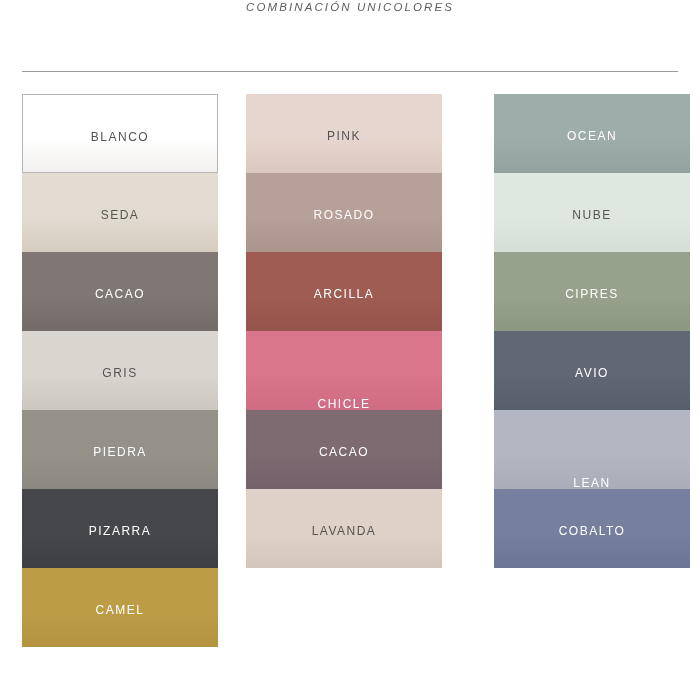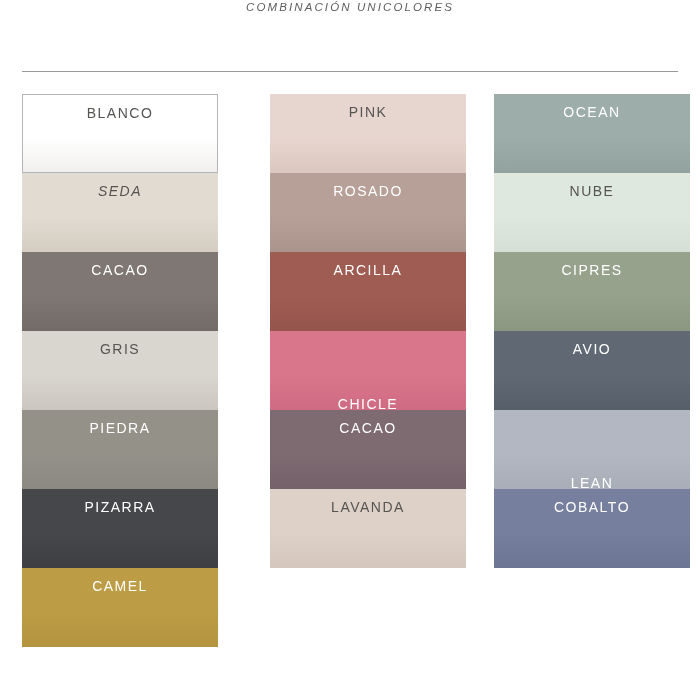--- a/index.html
+++ b/index.html
@@ -53,38 +53,38 @@
     left: 0;
     top: 94px;
     width: 700px;
   }
   .column {
     position: absolute;
     top: 0;
     width: 196px;
   }
   .col-1 { left: 22px; }
-  .col-2 { left: 270px; }
+  .col-2 { left: 246px; }
   .col-3 { left: 494px; }
 
   .swatch {
     position: relative;
     width: 100%;
     height: 79px;
     box-sizing: border-box;
     display: flex;
     align-items: flex-start;
     justify-content: center;
   }
   .swatch.bordered {
     border: 1px solid #b5b5b5;
   }
   .swatch-label {
-    margin-top: 12px;
-    font-size: 14px;
+    margin-top: 36px;
+    font-size: 12px;
     letter-spacing: 1.5px;
     line-height: 12px;
     white-space: nowrap;
     font-weight: 400;
     user-select: none;
   }
   .label-dark { color: #565451; }
   .label-light { color: #ffffff; }
 </style>
 </head>
@@ -95,21 +95,21 @@
   <div class="header">
     <div class="header-title">COMBINACIÓN UNICOLORES</div>
   </div>
   <div class="header-rule"></div>
 
   <div class="palette">
     <div class="column col-1">
         <div class="swatch bordered" style="background: linear-gradient(rgb(255, 255, 255) 0%, rgb(255, 255, 255) 55%, rgb(242, 240, 238) 100%);">
           <span class="swatch-label label-dark">BLANCO</span>
         </div>
-        <div class="swatch" style="background: linear-gradient(rgb(226, 219, 209) 0%, rgb(226, 219, 209) 55%, rgb(213, 205, 194) 100%); font-style: italic;">
+        <div class="swatch" style="background: linear-gradient(rgb(226, 219, 209) 0%, rgb(226, 219, 209) 55%, rgb(213, 205, 194) 100%);">
           <span class="swatch-label label-dark">SEDA</span>
         </div>
         <div class="swatch" style="background: linear-gradient(rgb(127, 119, 115) 0%, rgb(127, 119, 115) 55%, rgb(115, 107, 103) 100%);">
           <span class="swatch-label label-light">CACAO</span>
         </div>
         <div class="swatch" style="background: linear-gradient(rgb(217, 213, 207) 0%, rgb(217, 213, 207) 55%, rgb(203, 199, 192) 100%); justify-content: center;">
           <span class="swatch-label label-dark">GRIS</span>
         </div>
         <div class="swatch" style="background: linear-gradient(rgb(148, 145, 137) 0%, rgb(148, 145, 137) 55%, rgb(140, 137, 130) 100%);">
           <span class="swatch-label label-light">PIEDRA</span>

